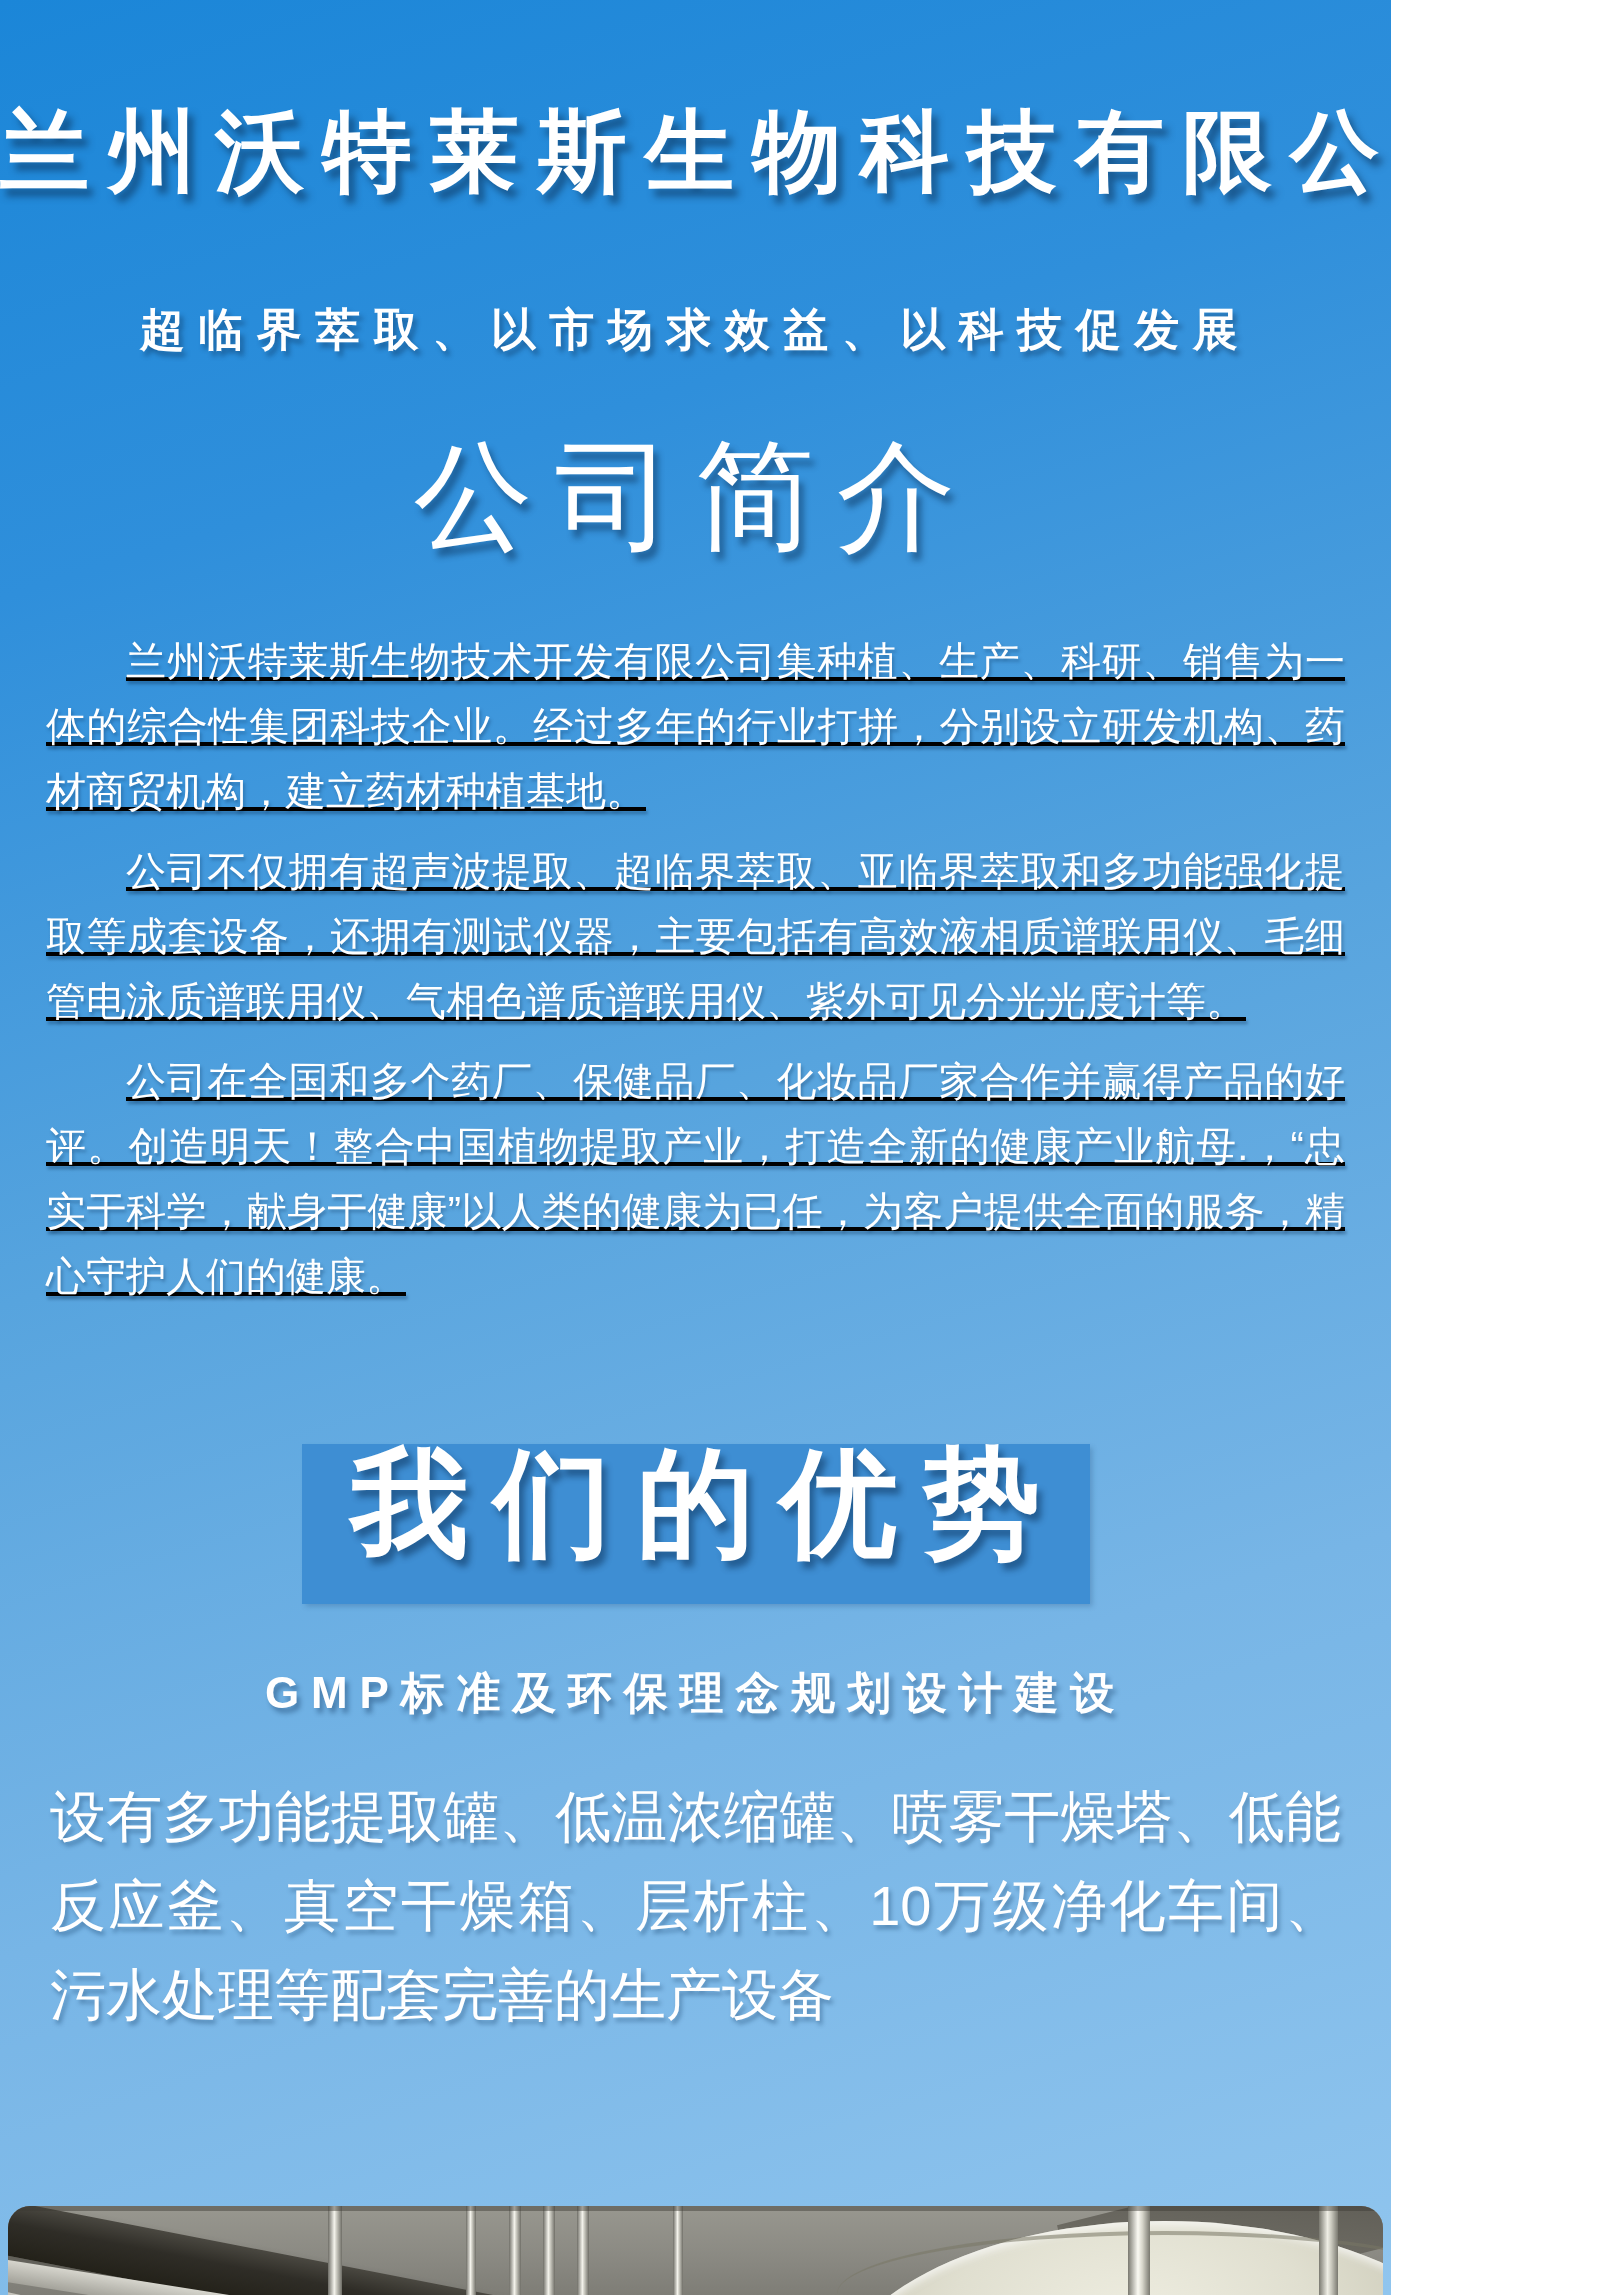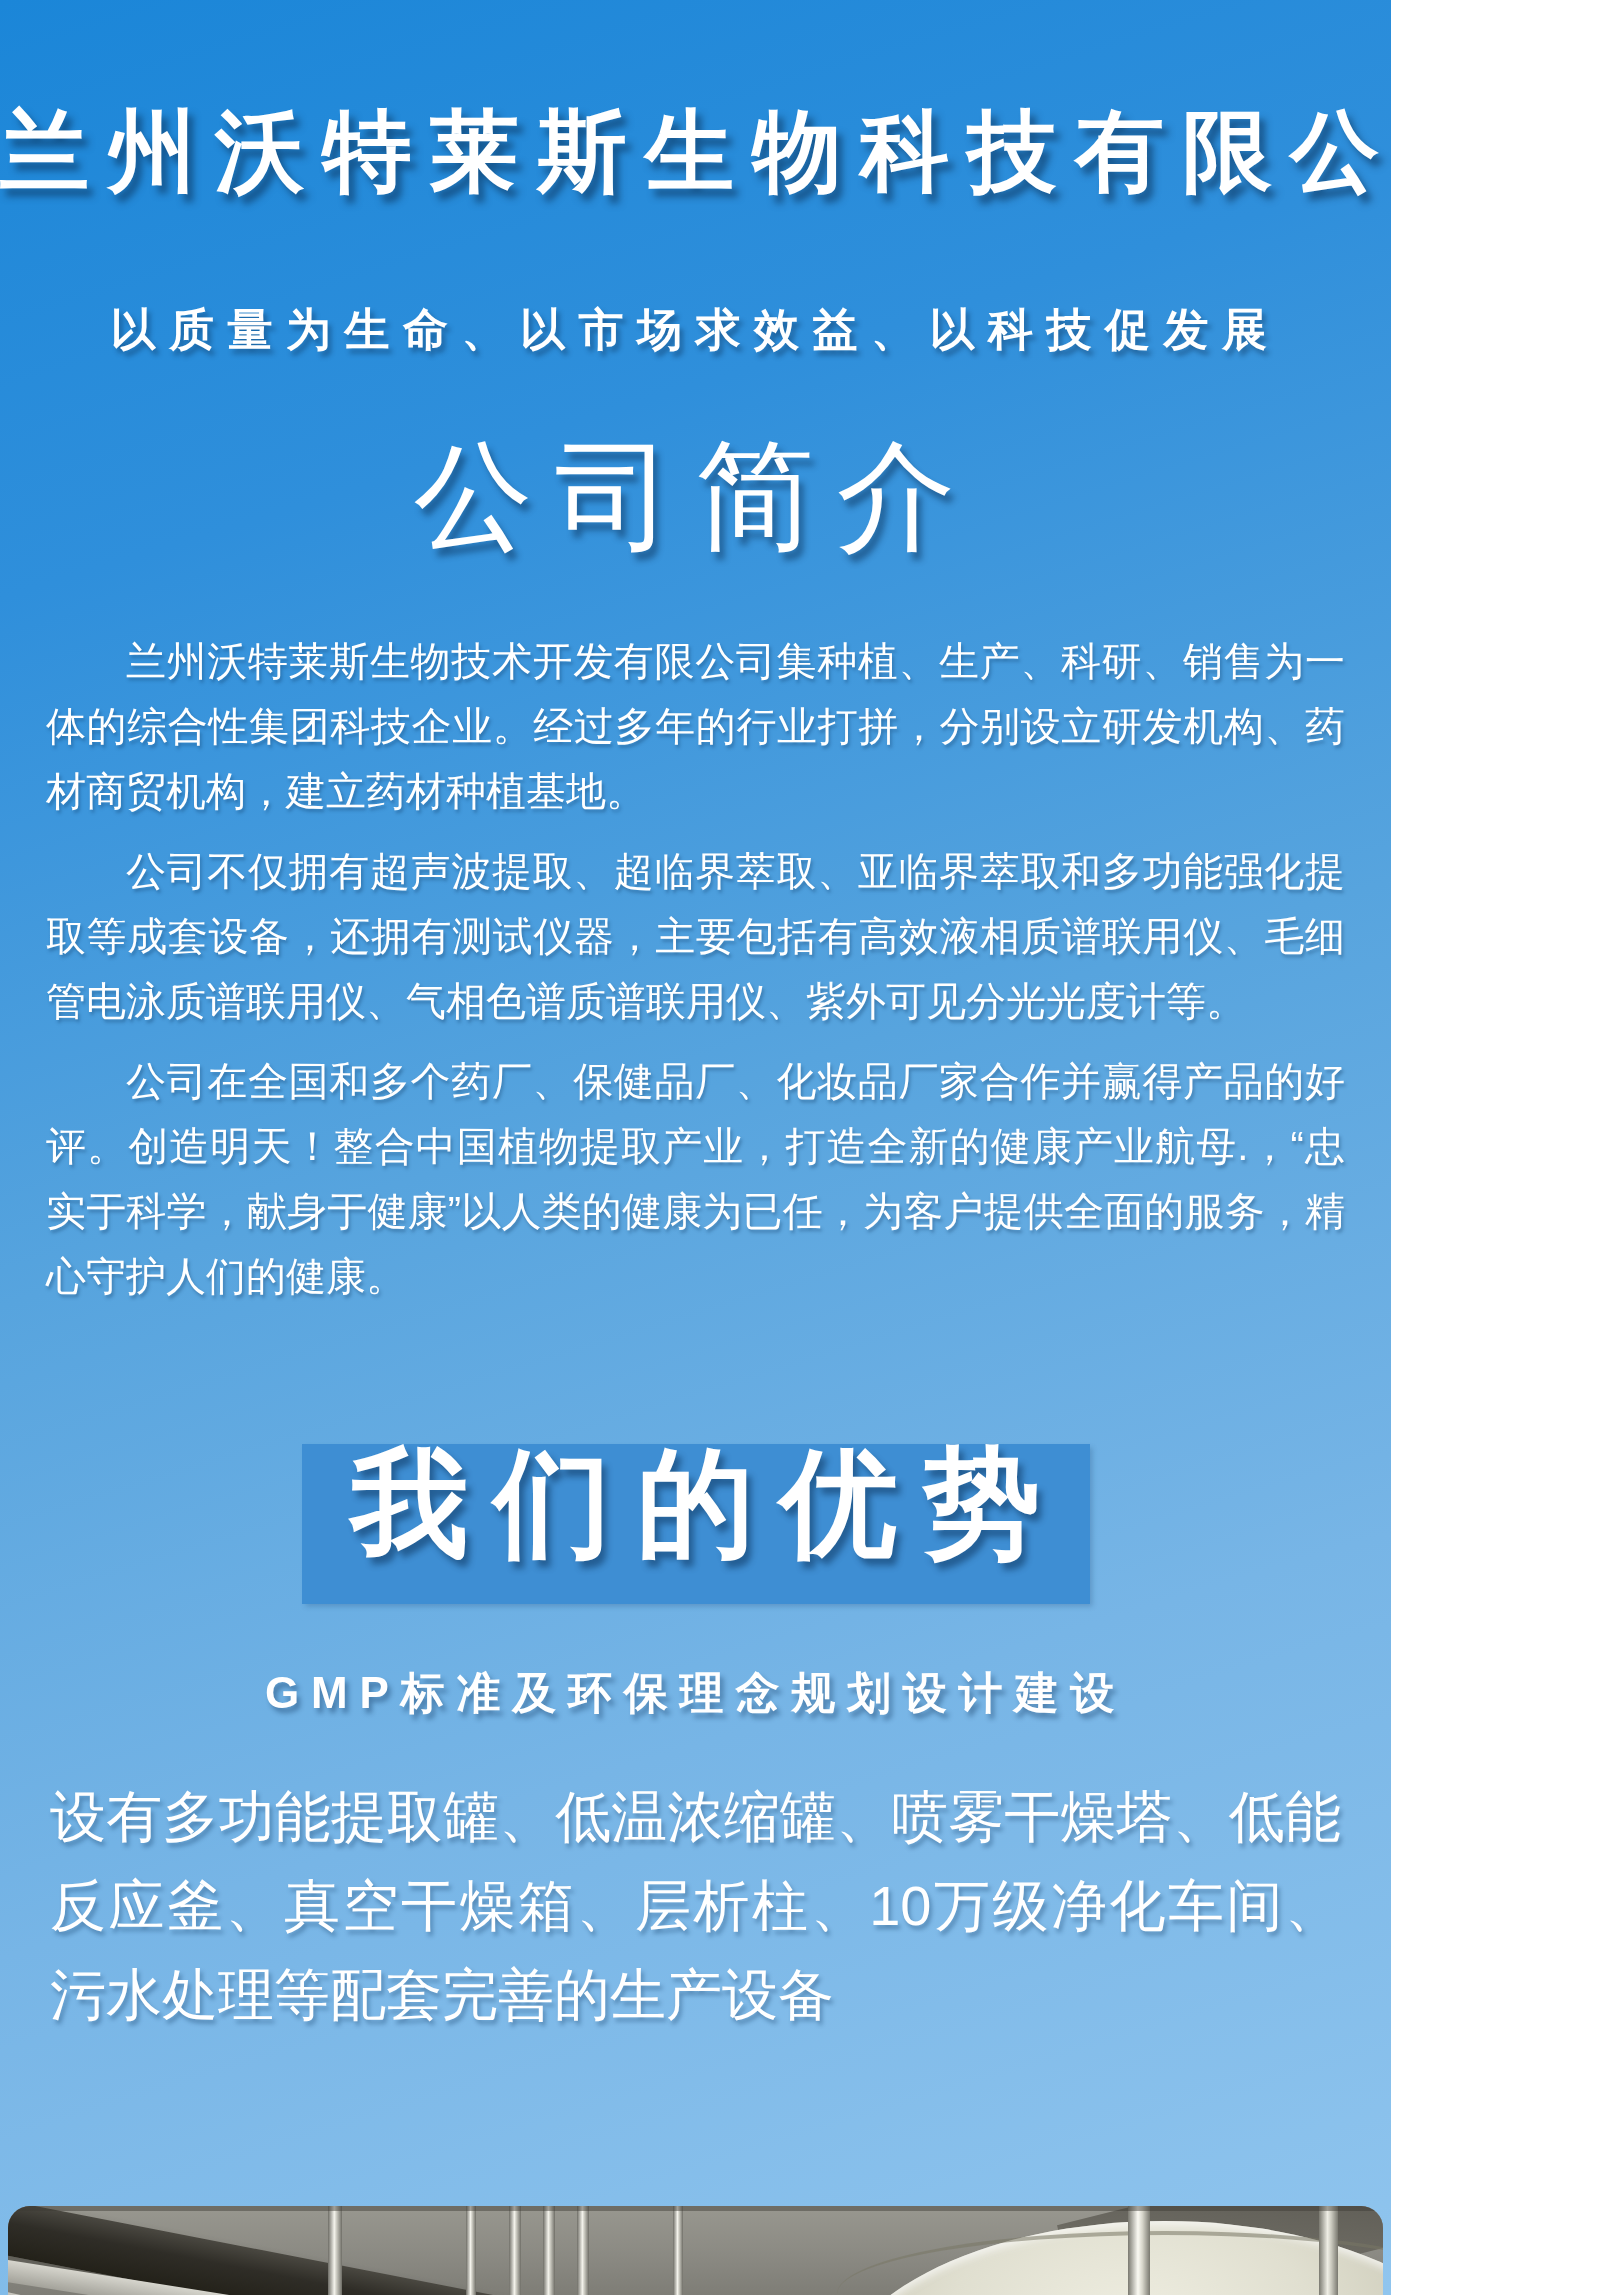--- a/index.html
+++ b/index.html
@@ -40,20 +40,21 @@
     text-align: center;
     font-size: 119px;
     line-height: 1;
     font-weight: normal;
     letter-spacing: 22px;
     color: #ffffff;
     text-shadow: 5px 7.6px 6.7px rgba(5, 35, 70, 0.45);
   }
   .about-body {
     margin: 74px 46px 0 46px;
+    text-decoration: underline;
   }
   .about-body p {
     font-size: 40px;
     line-height: 65px;
     color: #ffffff;
     text-align: justify;
     text-justify: inter-ideograph;
     text-align-last: left;
     text-indent: 2em;
     margin-bottom: 15px;
@@ -169,21 +170,21 @@
     border-radius: 7.6px;
   }
 </style>
 </head>
 <body>
 
 <div class="page">
 
   <h1 class="company-title">兰州沃特莱斯生物科技有限公司</h1>
 
-  <div class="company-slogan">以质量为生命、以市场求效益、以科技促发展</div>
+  <div class="company-slogan">超临界萃取、以市场求效益、以科技促发展</div>
 
   <h2 class="about-heading">公司简介</h2>
 
   <div class="about-body">
     <p>兰州沃特莱斯生物技术开发有限公司集种植、生产、科研、销售为一体的综合性集团科技企业。经过多年的行业打拼，分别设立研发机构、药材商贸机构，建立药材种植基地。</p>
     <p>公司不仅拥有超声波提取、超临界萃取、亚临界萃取和多功能强化提取等成套设备，还拥有测试仪器，主要包括有高效液相质谱联用仪、毛细管电泳质谱联用仪、气相色谱质谱联用仪、紫外可见分光光度计等。</p>
     <p>公司在全国和多个药厂、保健品厂、化妆品厂家合作并赢得产品的好评。创造明天！整合中国植物提取产业，打造全新的健康产业航母.，“忠实于科学，献身于健康”以人类的健康为已任，为客户提供全面的服务，精心守护人们的健康。</p>
   </div>
 
   <div class="advantage-banner">

